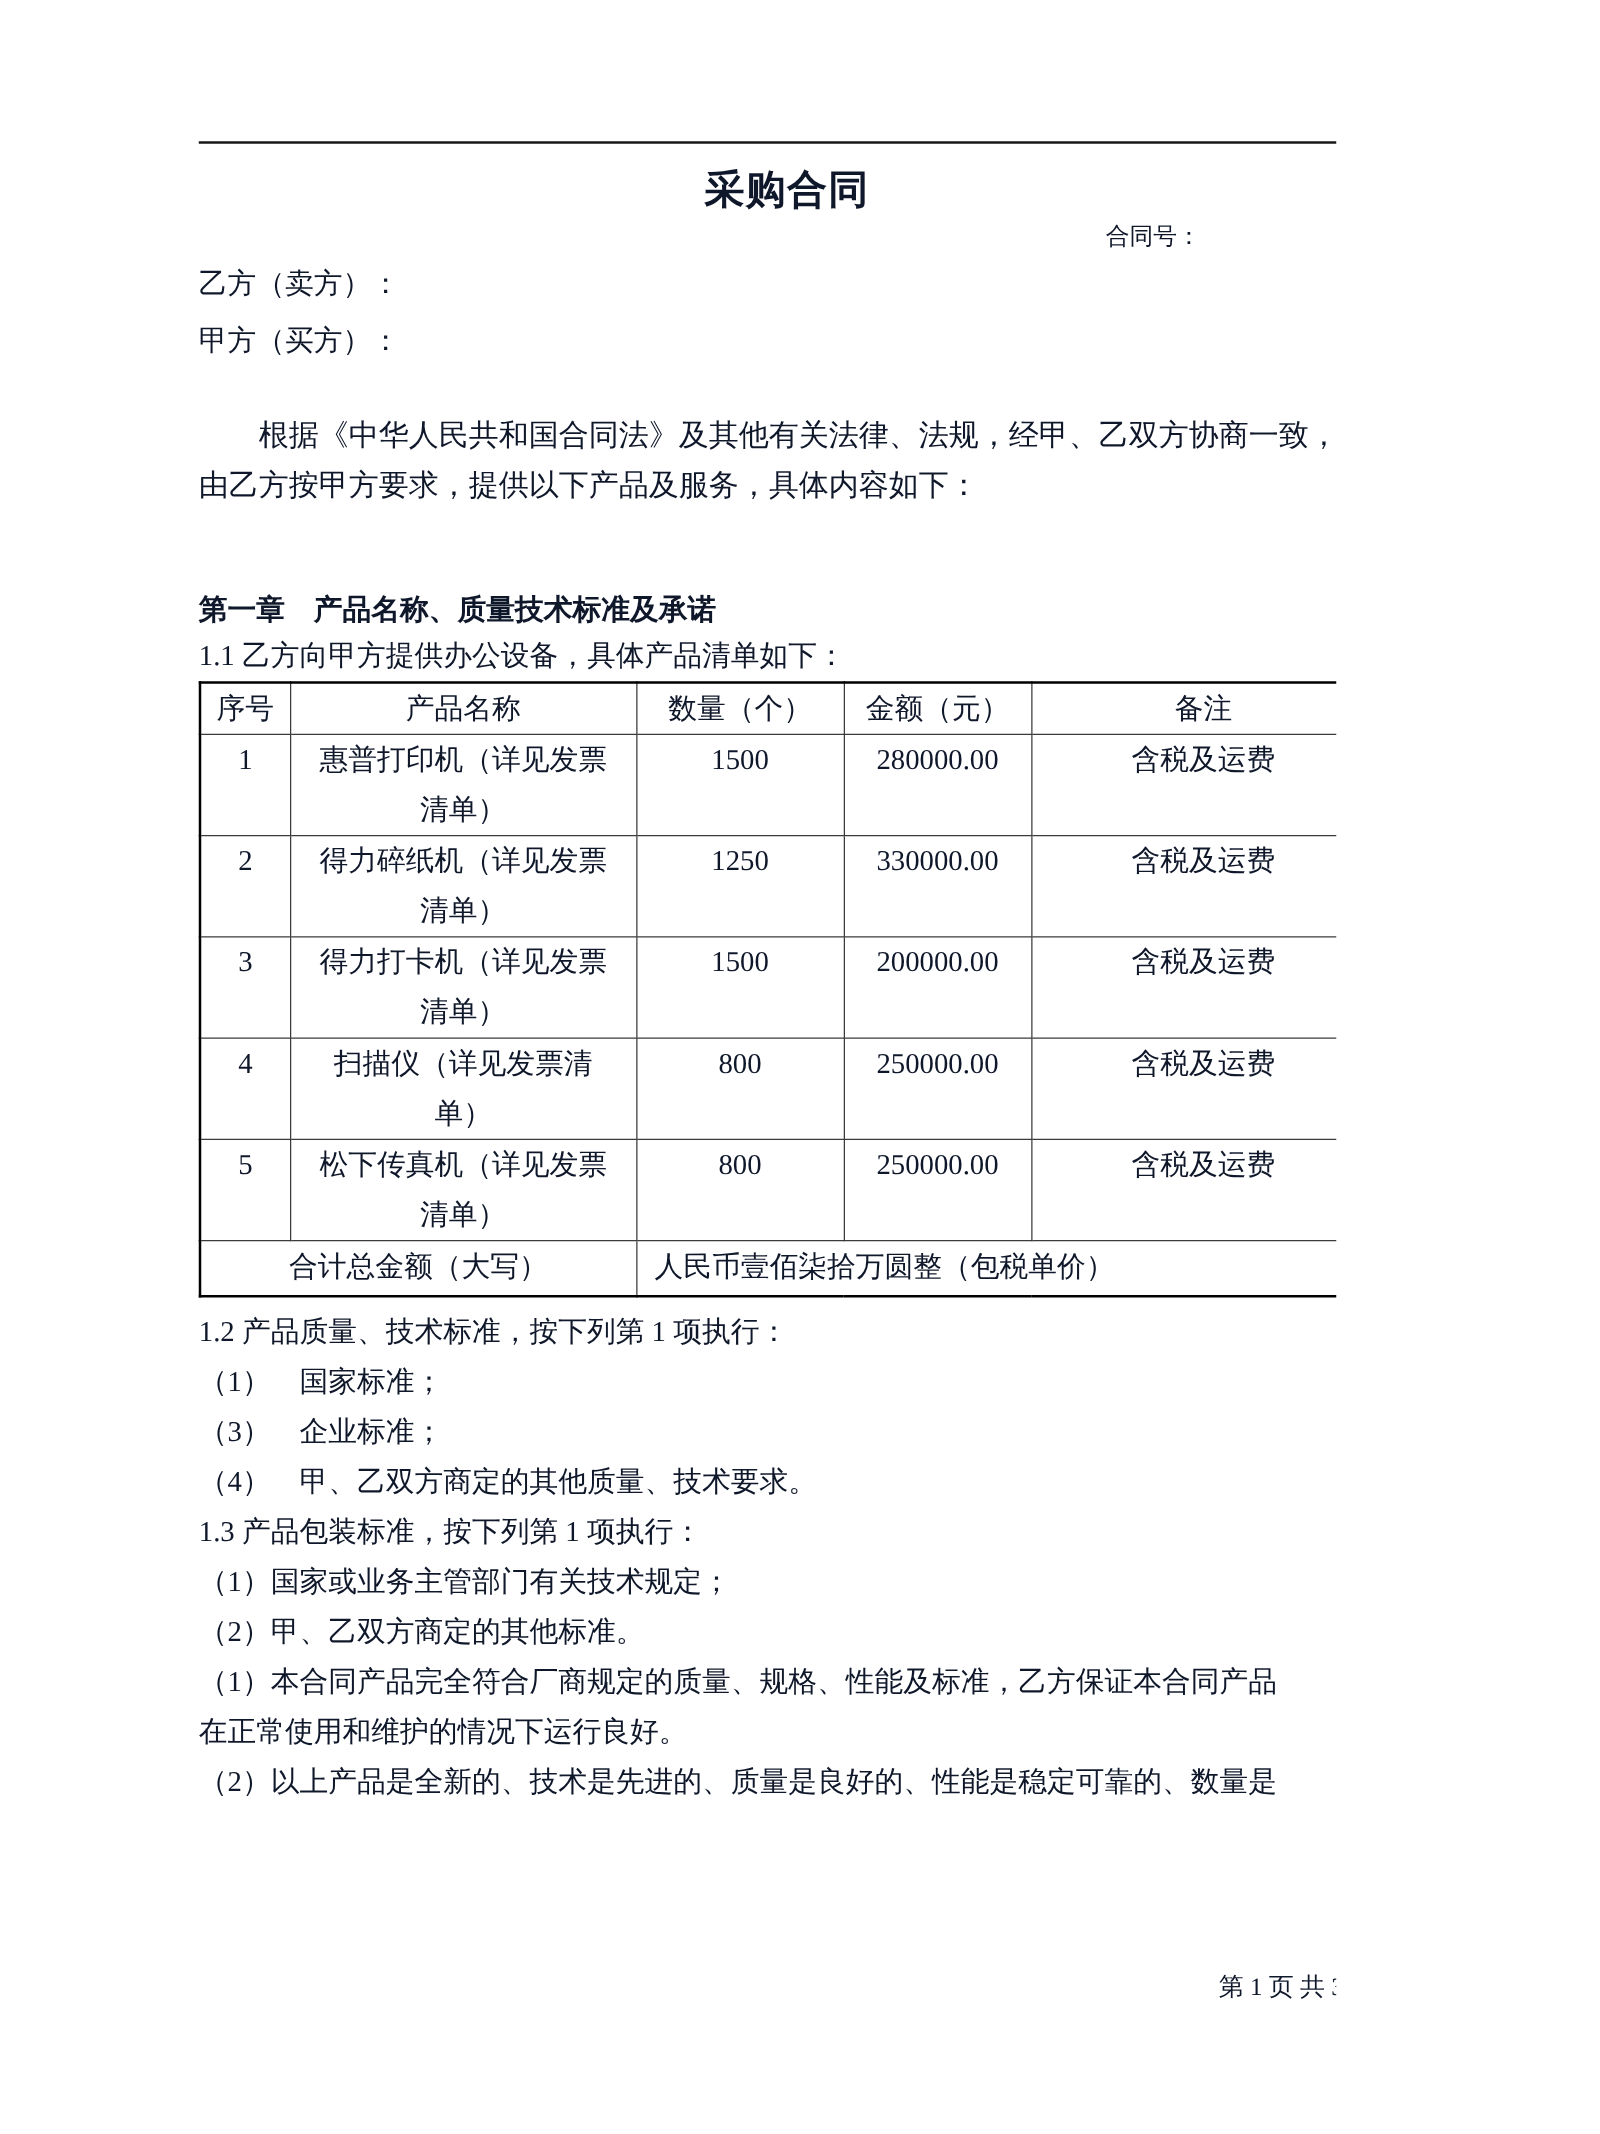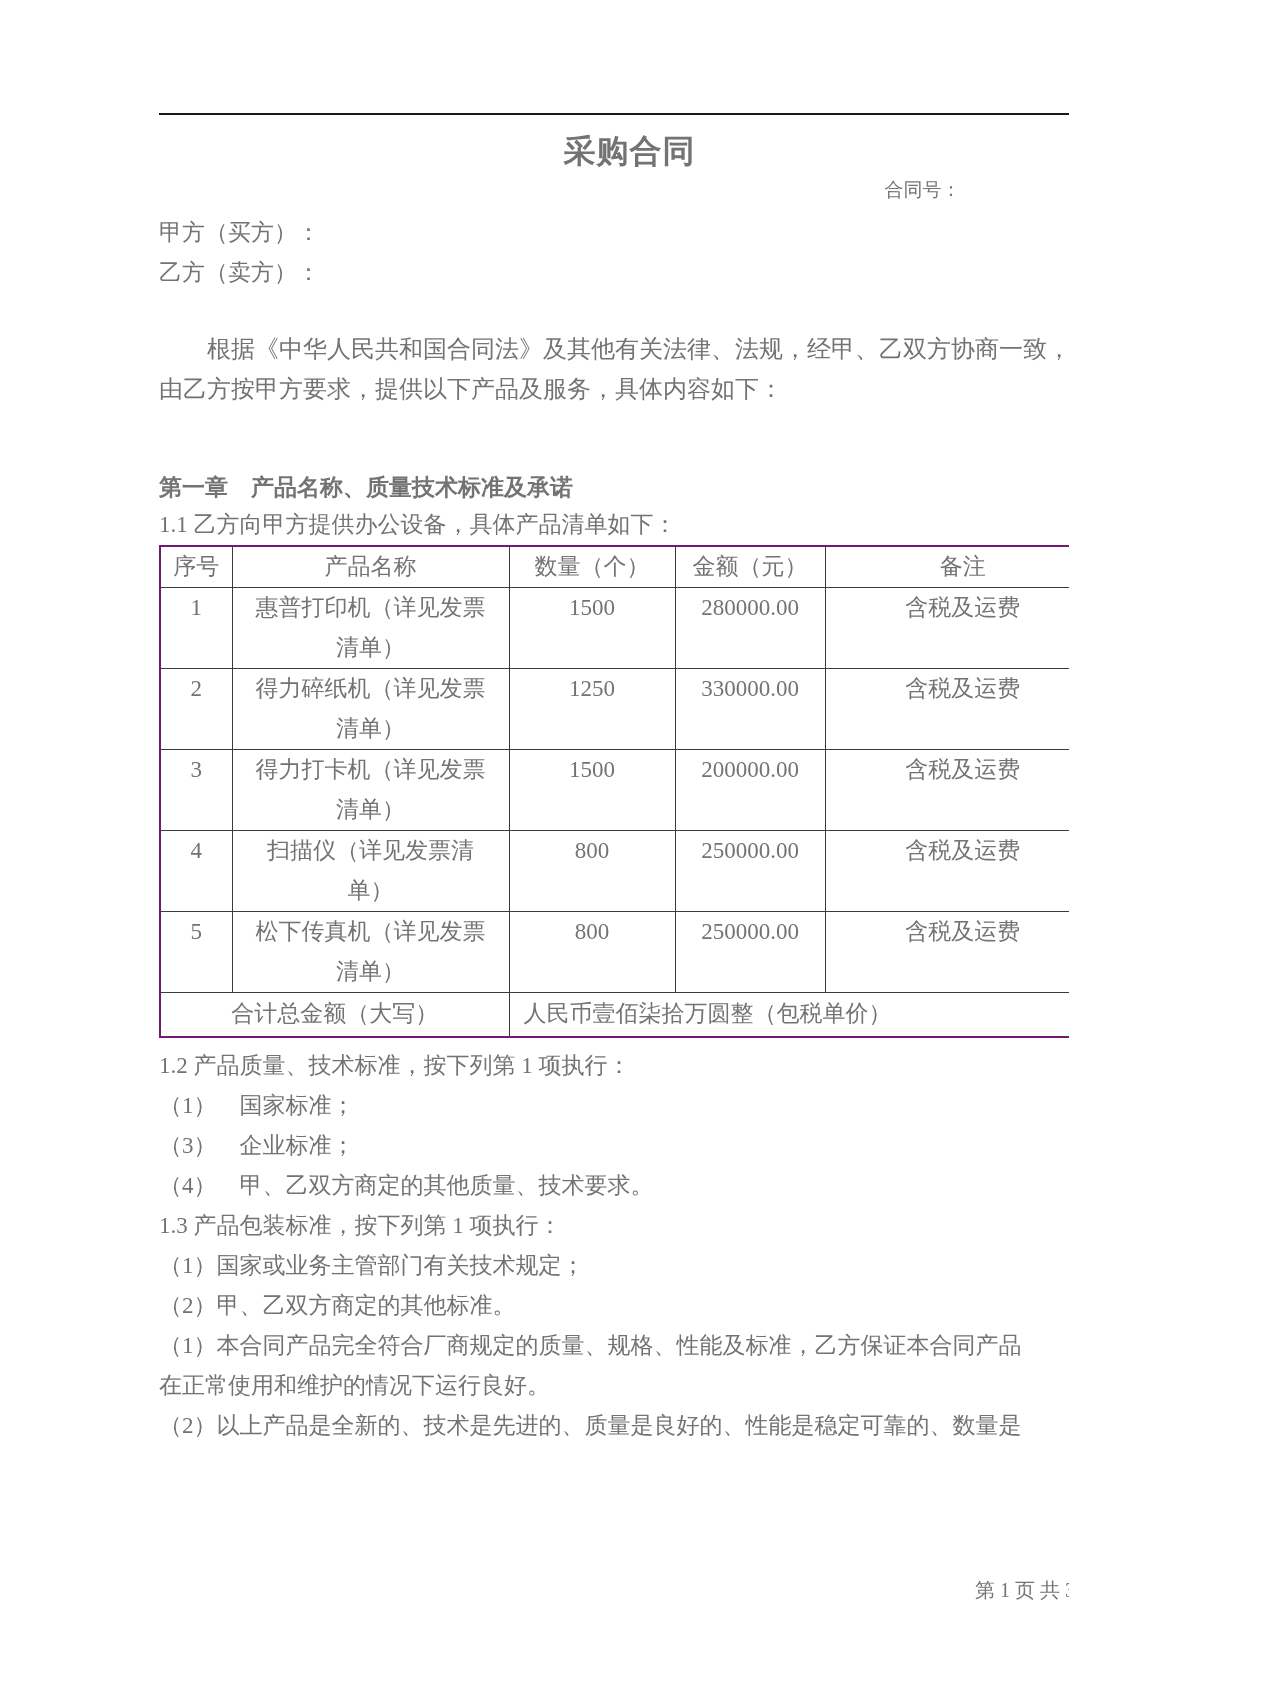--- a/index.html
+++ b/index.html
@@ -1,21 +1,21 @@
 <!DOCTYPE html>
 <html><head>
 <meta charset="utf-8">
 <style>
   html, body { margin:0; padding:0; background:#ffffff; }
   .page {
     position:relative;
     width:1069px;
     height:1707px;
     background:#ffffff;
-    color:#737373;
+    color:#0f172a;
     font-family:"Liberation Serif","DejaVu Serif",serif;
     overflow:hidden;
   }
   .content { position:absolute; left:159px; top:0; width:941px; }
 
   .top-rule { margin-top:113px; height:0; border-top:2px solid #181818; width:948px; }
 
   .doc-title {
     margin:14px 0 0 0;
     font-size:32px; line-height:44px;
@@ -28,21 +28,21 @@
   .party-line { font-size:23px; line-height:40px; }
   .party-a { margin-top:6px; }
 
   .intro { margin:36px 0 0 0; font-size:24px; line-height:40px; white-space:pre-line; }
 
   .chapter-heading { margin:64px 0 0 0; font-size:23px; line-height:30px; font-weight:bold; }
   .clause-1-1 { margin-top:2px; font-size:23px; line-height:40px; }
 
   table.items {
     border-collapse:collapse; table-layout:fixed;
-    width:941px; font-size:23px; border:2px solid #701a75;padding-left:20px;
+    width:941px; font-size:23px; border:2px solid #000000;padding-left:20px;
   }
   .items th, .items td { border:1px solid #3b3b3b; padding:0 4px; font-weight:normal; }
   .items thead tr { height:41px; }
   .items th { text-align:center; line-height:40px; }
   .items tbody tr { height:80px; }
   .items tbody td { vertical-align:top; text-align:center; line-height:40px; }
   .items td.col-name { white-space:pre-line; }
   .items tfoot tr { height:44px; }
   .items tfoot td { text-align:center; line-height:42px; vertical-align:middle; }
   .items td.total-value { text-align:left; padding-left:14px; }
@@ -62,22 +62,22 @@
   <div class="content">
 
     <div class="top-rule"></div>
 
     <h1 class="doc-title">采购合同</h1>
 
     <div class="contract-line">
       <span>合同号：</span><span class="contract-spacer"></span><span>5</span>
     </div>
 
+    <div class="party-line">乙方（卖方）：</div>
     <div class="party-line party-a">甲方（买方）：</div>
-    <div class="party-line">乙方（卖方）：</div>
 
     <p class="intro">　　根据《中华人民共和国合同法》及其他有关法律、法规，经甲、乙双方协商一致，
 由乙方按甲方要求，提供以下产品及服务，具体内容如下：</p>
 
     <h2 class="chapter-heading">第一章　产品名称、质量技术标准及承诺</h2>
     <div class="clause-1-1">1.1 乙方向甲方提供办公设备，具体产品清单如下：</div>
 
     <table class="items">
       <colgroup>
         <col style="width:72px">

